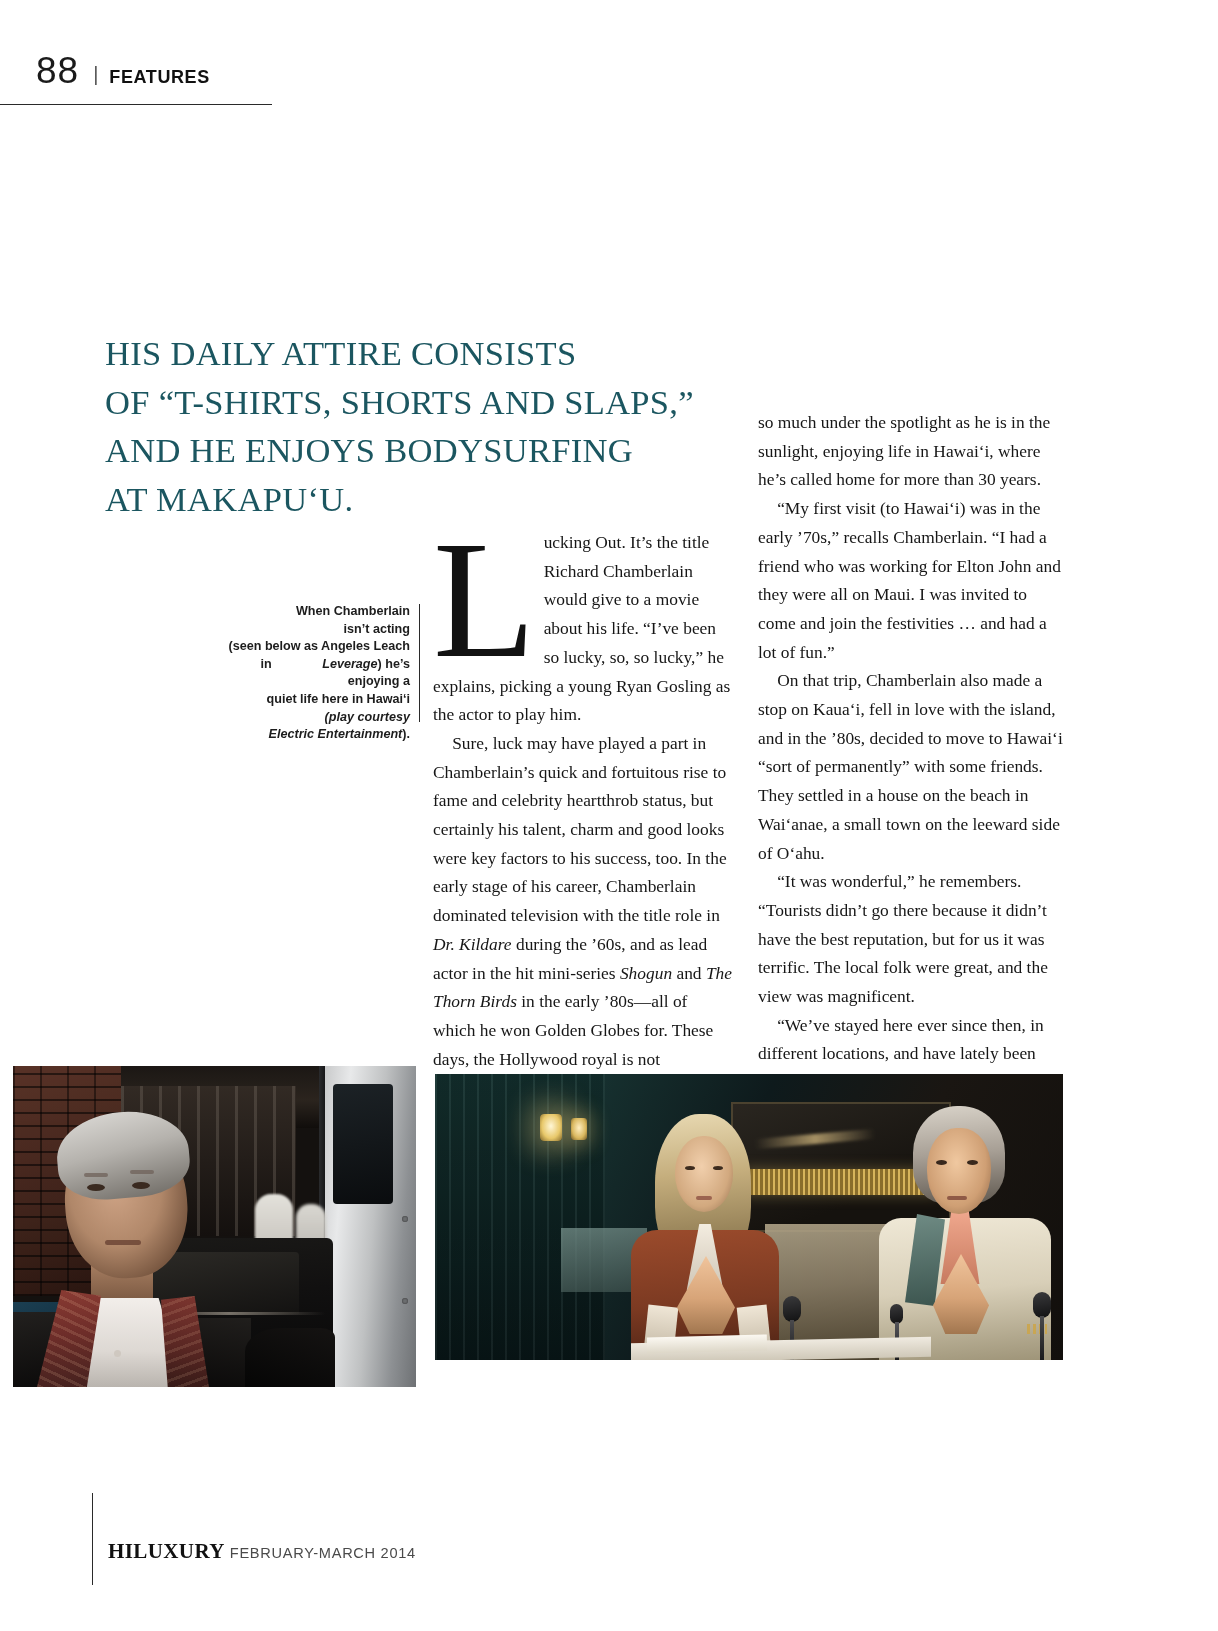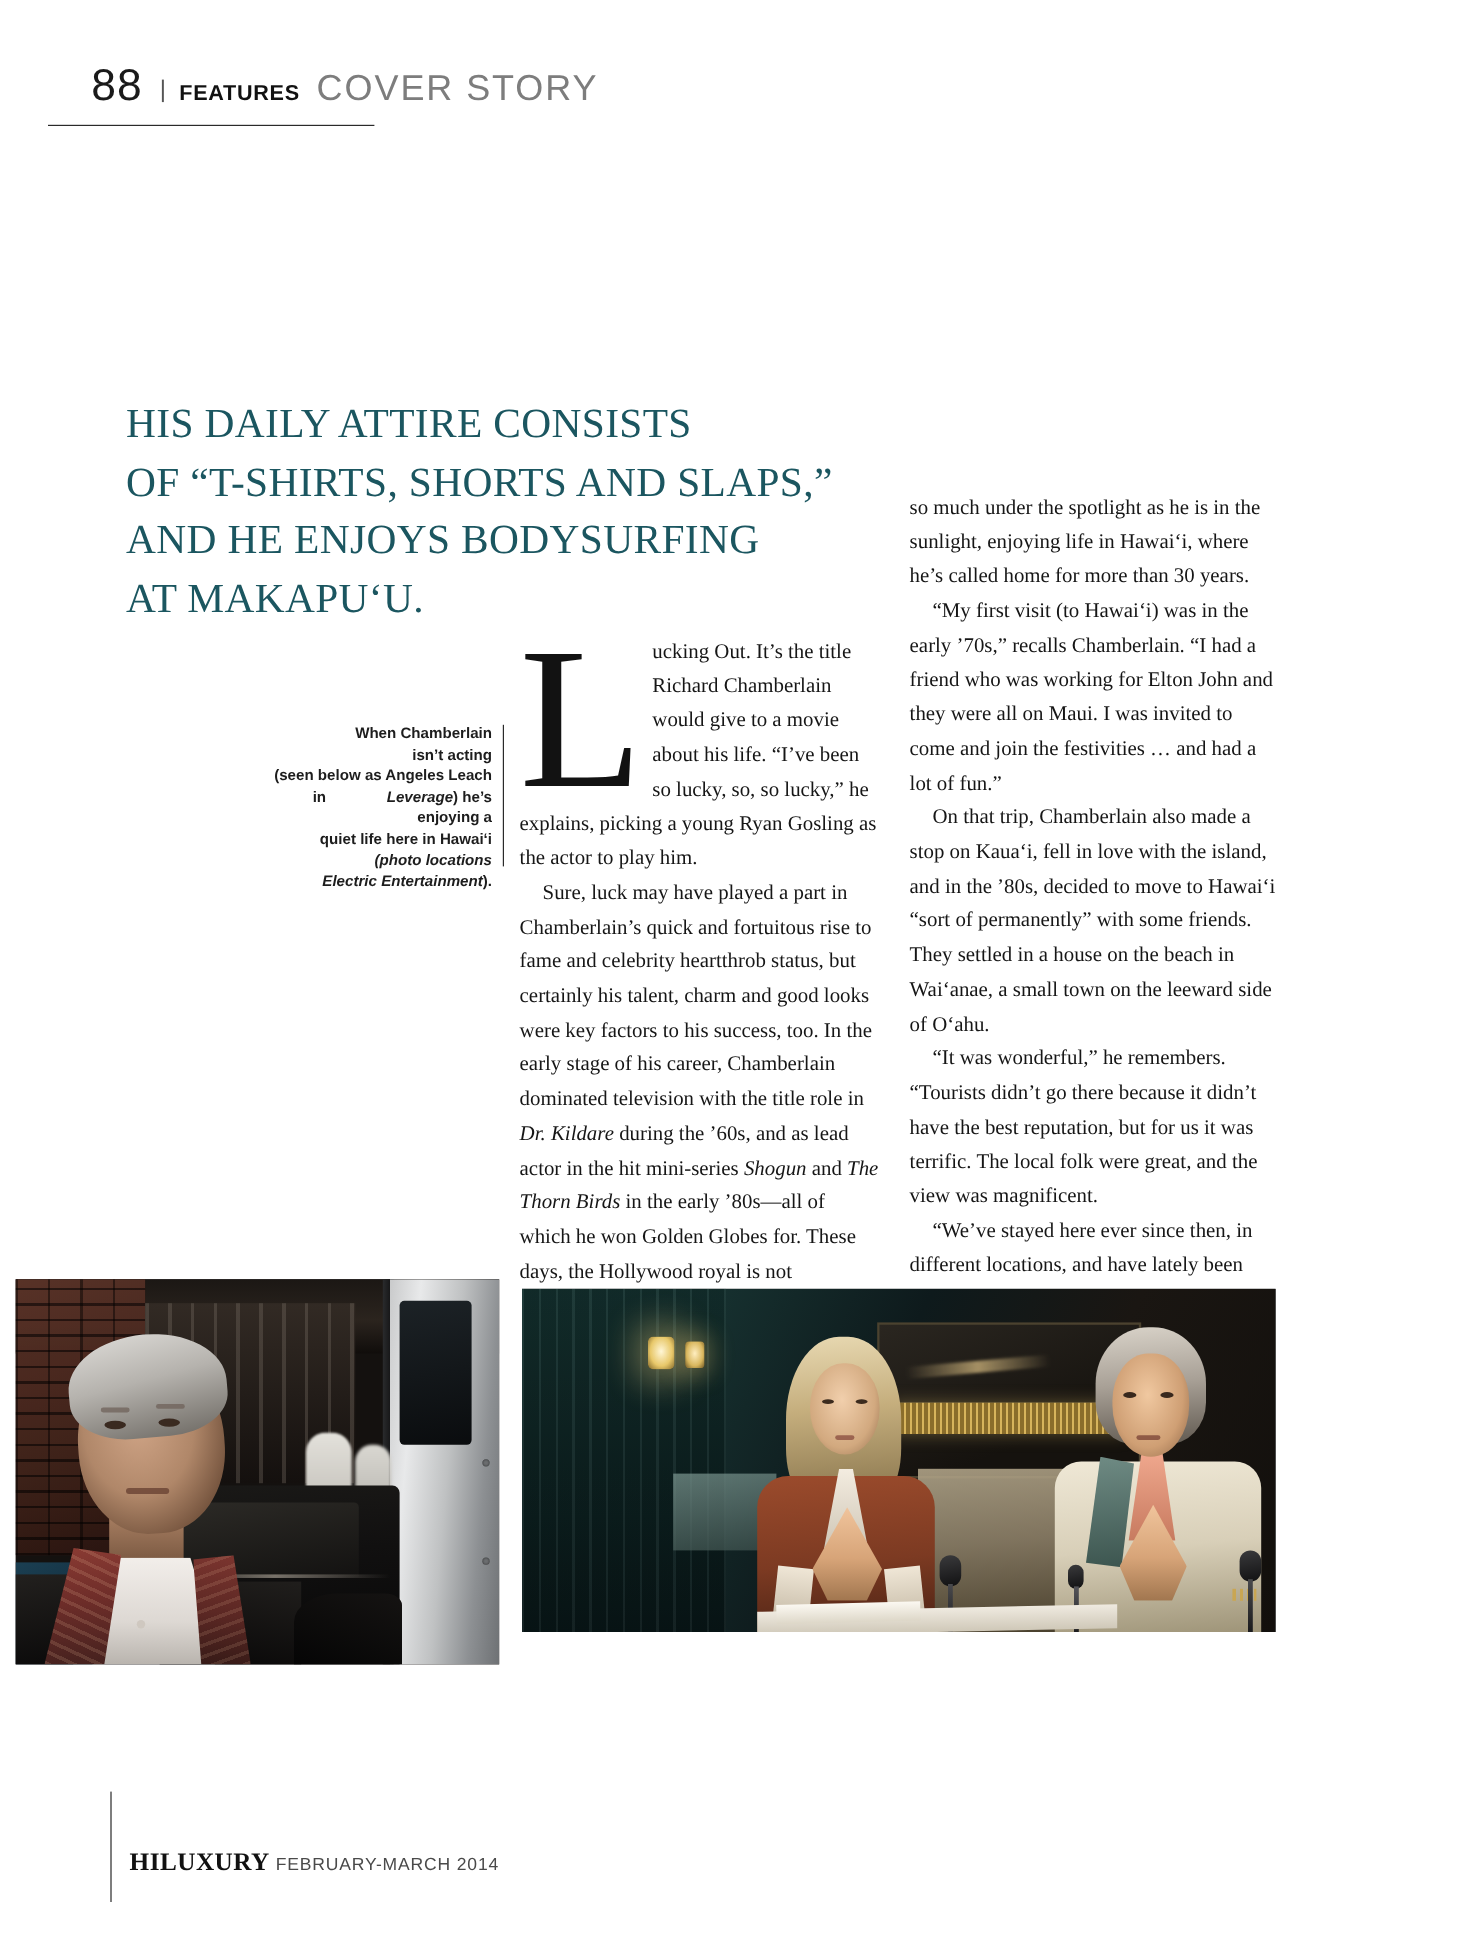--- a/index.html
+++ b/index.html
@@ -12,21 +12,20 @@
     position: relative;
     overflow: hidden;
   }
 
   
   .page-header {
     position: absolute;
     left: 0; top: 52px;
     width: 620px;
     height: 56px;
-    margin-left: 40px;
   }
   .hdr-row {
     display: flex;
     align-items: baseline;
     padding-left: 36px;
     height: 48px;
   }
   .folio {
     font-family: "Liberation Sans", sans-serif;
     font-weight: 300;
@@ -495,37 +494,36 @@
   }
 </style>
 </head>
 <body>
 
 <div class="page-header">
   <div class="hdr-row">
     <span class="folio">88</span>
     <span class="hdr-pipe">|</span>
     <span class="hdr-features">FEATURES</span>
-    <span class="hdr-cover">COVER STORY</span>
   </div>
   <div class="hdr-rule"></div>
 </div>
 
 <h1 class="headline">HIS DAILY ATTIRE CONSISTS
 OF “T-SHIRTS, SHORTS AND SLAPS,”
 AND HE ENJOYS BODYSURFING
 AT MAKAPU‘U.</h1>
 
 <div class="side-caption">
   <span>When Chamberlain</span><br>
   <span>isn’t acting</span><br>
   <span>(seen below as Angeles Leach</span><br>
   <span>in </span><em>Leverage</em><span>) he’s enjoying a</span><br>
   <span>quiet life here in Hawai‘i</span><br>
-  <em>(photo locations</em><br>
+  <em>(play courtesy</em><br>
   <em>Electric Entertainment</em><span>).</span>
 </div>
 <div class="caption-rule"></div>
 
 <div class="col col-left">
   <p><span class="dropcap">L</span><span>ucking Out. It’s the title Richard Chamberlain would give to a movie about his life. “I’ve been so lucky, so, so lucky,” he explains, picking a young Ryan Gosling as the actor to play him.</span></p>
   <p class="indent"><span>Sure, luck may have played a part in Chamberlain’s quick and fortuitous rise to fame and celebrity heartthrob status, but certainly his talent, charm and good looks were key factors to his success, too. In the early stage of his career, Chamberlain dominated television with the title role in </span><em>Dr. Kildare</em><span> during the ’60s, and as lead actor in the hit mini-series </span><em>Shogun</em><span> and </span><em>The Thorn Birds</em><span> in the early ’80s—all of which he won Golden Globes for. These days, the Hollywood royal is not</span></p>
 </div>
 
 <div class="col col-right">

